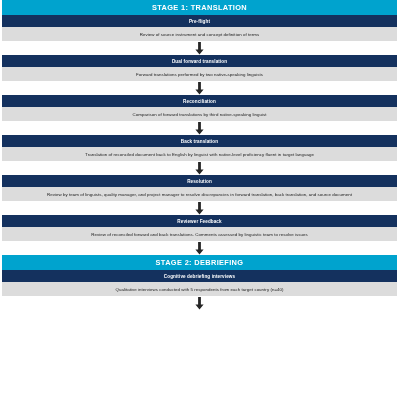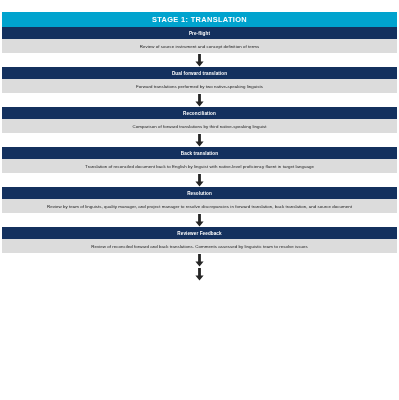--- a/index.html
+++ b/index.html
@@ -17,21 +17,20 @@
     width: 399px;
     height: 400px;
     position: relative;
     background: #ffffff;
     box-sizing: border-box;
     padding-left: 2px;
     padding-right: 2px;
   }
   .stage-block {
     width: 100%;
-    margin-top: 12px;
   }
   .bar {
     width: 100%;
     box-sizing: border-box;
     display: flex;
     align-items: center;
     justify-content: center;
     text-align: center;
     overflow: hidden;
   }
@@ -128,20 +127,25 @@
     <div class="bar step-title">Reviewer Feedback</div>
     <div class="bar step-desc">Review of reconciled forward and back translations. Comments assessed by linguistic team to resolve issues</div>
   </div>
 
   <div class="arrow-gap">
     <svg width="9" height="13" viewBox="0 0 9 13" aria-hidden="true">
       <path d="M3.1 0 H5.9 V7.6 H8.6 L4.5 12.6 L0.4 7.6 H3.1 Z" fill="#262626"></path>
     </svg>
   </div>
 
+  <div class="stage-block">
+    <div class="bar stage-header">STAGE 2: DEBRIEFING</div>
+    <div class="bar step-title">Cognitive debriefing interviews</div>
+    <div class="bar step-desc">Qualitative interviews conducted with 5 respondents from each target country (n=40)</div>
+  </div>
 
   <div class="arrow-gap">
     <svg width="9" height="13" viewBox="0 0 9 13" aria-hidden="true">
       <path d="M3.1 0 H5.9 V7.6 H8.6 L4.5 12.6 L0.4 7.6 H3.1 Z" fill="#262626"></path>
     </svg>
   </div>
 
 
 </div>
 

